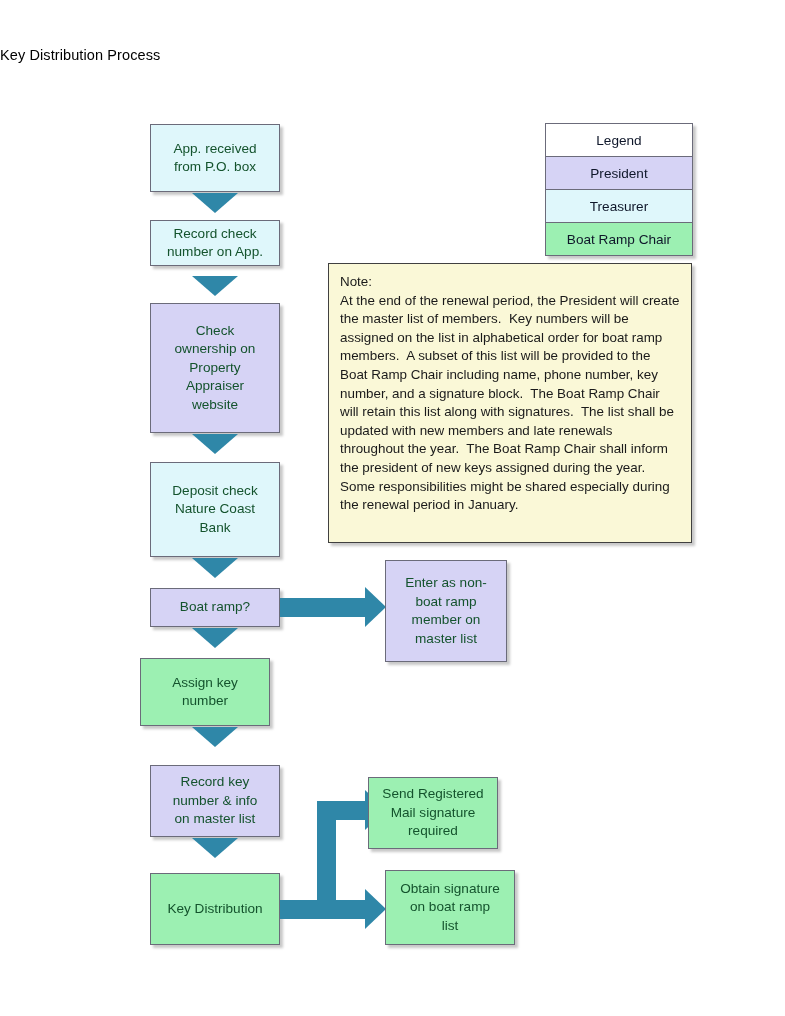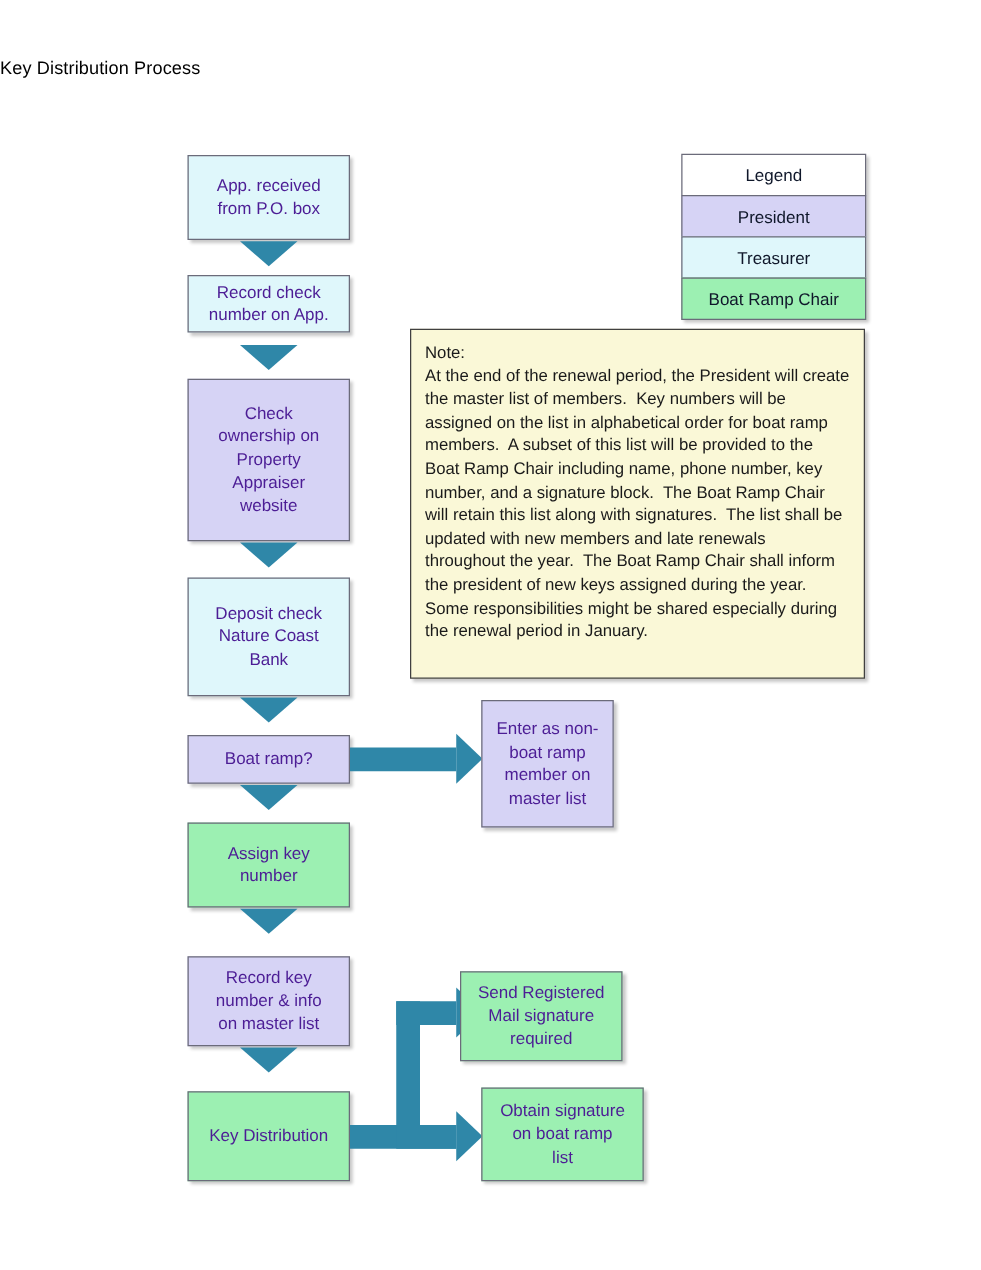--- a/index.html
+++ b/index.html
@@ -32,21 +32,21 @@
   .node {
     position: absolute;
     box-sizing: border-box;
     border: 1px solid #6b6b7a;
     display: flex;
     align-items: center;
     justify-content: center;
     text-align: center;
     font-size: 13.6px;
     line-height: 18.5px;
-    color: #4c1d95;
+    color: #14532d;
     padding: 4px 5px;
     box-shadow: 2.5px 2.5px 2.5px rgba(0,0,0,0.22);
   }
   .fill-treasurer { background: #dff7fb; }
   .fill-president { background: #d6d3f5; }
   .fill-chair     { background: #9cf0b2; }
   .fill-white     { background: #ffffff; }
 
   
   .legend {
@@ -133,25 +133,25 @@
 
   <div class="node fill-treasurer" style="left:150px; top:462px; width:130px; height:95px;">Deposit check<br>Nature Coast<br>Bank</div>
 
   <div class="arrow-down" style="left:192px; top:558px;"></div>
 
   <div class="node fill-president" style="left:150px; top:588px; width:130px; height:39px;">Boat ramp?</div>
 
   <div class="conn" style="left:280px; top:598px; width:85px; height:19px;"></div>
   <div class="arrow-right" style="left:365px; top:587px;"></div>
 
-  <div class="node fill-president" style="left:385px; top:560px; width:106px; height:102px;">Enter as non-<br>boat ramp<br>member on<br>master list</div>
+  <div class="node fill-president" style="left:385px; top:560px; width:122px; height:102px;">Enter as non-<br>boat ramp<br>member on<br>master list</div>
 
   <div class="arrow-down" style="left:192px; top:628px;"></div>
 
-  <div class="node fill-chair" style="left:150px; top:658px; width:130px; height:68px;">Assign key<br>number</div>
+  <div class="node fill-chair" style="left:140px; top:658px; width:130px; height:68px;">Assign key<br>number</div>
 
   <div class="arrow-down" style="left:192px; top:727px;"></div>
 
   <div class="node fill-president" style="left:150px; top:765px; width:130px; height:72px;">Record key<br>number &amp; info<br>on master list</div>
 
   <div class="arrow-down" style="left:192px; top:838px;"></div>
 
   <div class="node fill-chair" style="left:150px; top:873px; width:130px; height:72px;">Key Distribution</div>
 
   <div class="conn" style="left:280px; top:900px; width:85px; height:19px;"></div>

